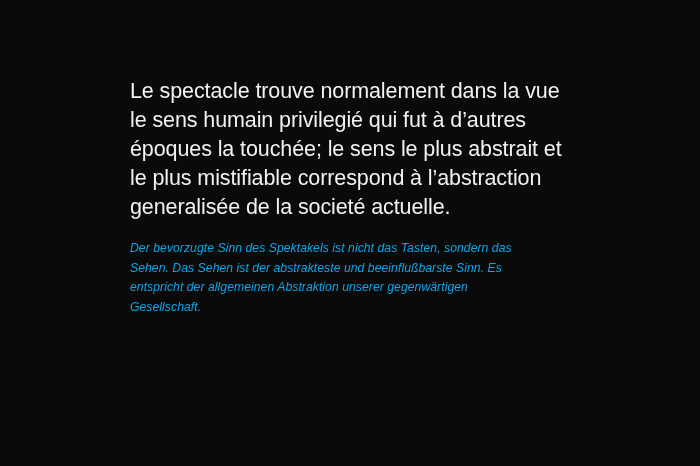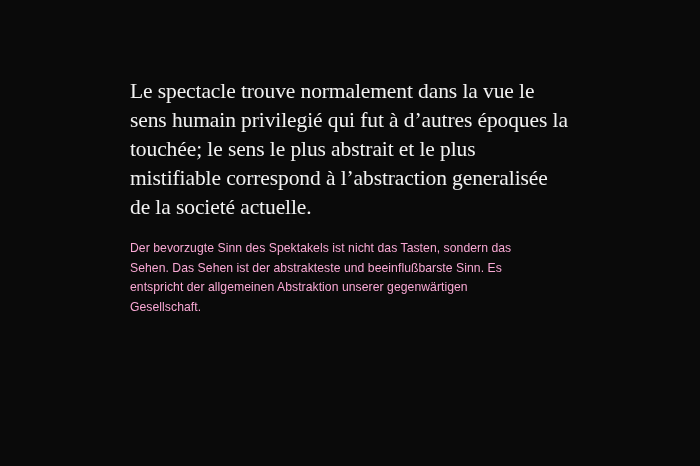--- a/index.html
+++ b/index.html
@@ -18,37 +18,38 @@
     width: 700px;
     height: 466px;
     background: #0a0a0a;
   }
   .quote-primary {
     position: absolute;
     left: 130px;
     top: 55px;
     width: 440px;
     color: #f2f2f2;
-    font-family: Liberation Serif, serif;
+    font-family: Liberation Sans, sans-serif;
     font-size: 21.5px;
     line-height: 29px;
     font-weight: 400;
     letter-spacing: -0.1px;
   }
   .quote-secondary {
     position: absolute;
     left: 130px;
     top: 227px;
     width: 400px;
-    color: #f9a8d4;
+    color: #0ea5e9;
     font-family: "Liberation Sans", sans-serif;
     font-size: 12.2px;
     line-height: 19.5px;
     font-weight: 400;
     letter-spacing: 0.05px;
+    font-style: italic;
   }
 </style>
 </head>
 <body>
 
 <div class="page">
 
   <p class="quote-primary">Le spectacle trouve normalement dans la vue le sens humain privilegié qui fut à d’autres époques la touchée; le sens le plus abstrait et le plus mistifiable correspond à l’abstraction generalisée de la societé actuelle.</p>
 
   <p class="quote-secondary">Der bevorzugte Sinn des  Spektakels ist nicht das Tasten, sondern das Sehen. Das Sehen ist der abstrakteste und beeinflußbarste Sinn. Es entspricht der allgemeinen Abstraktion unserer gegenwärtigen Gesellschaft.</p>

